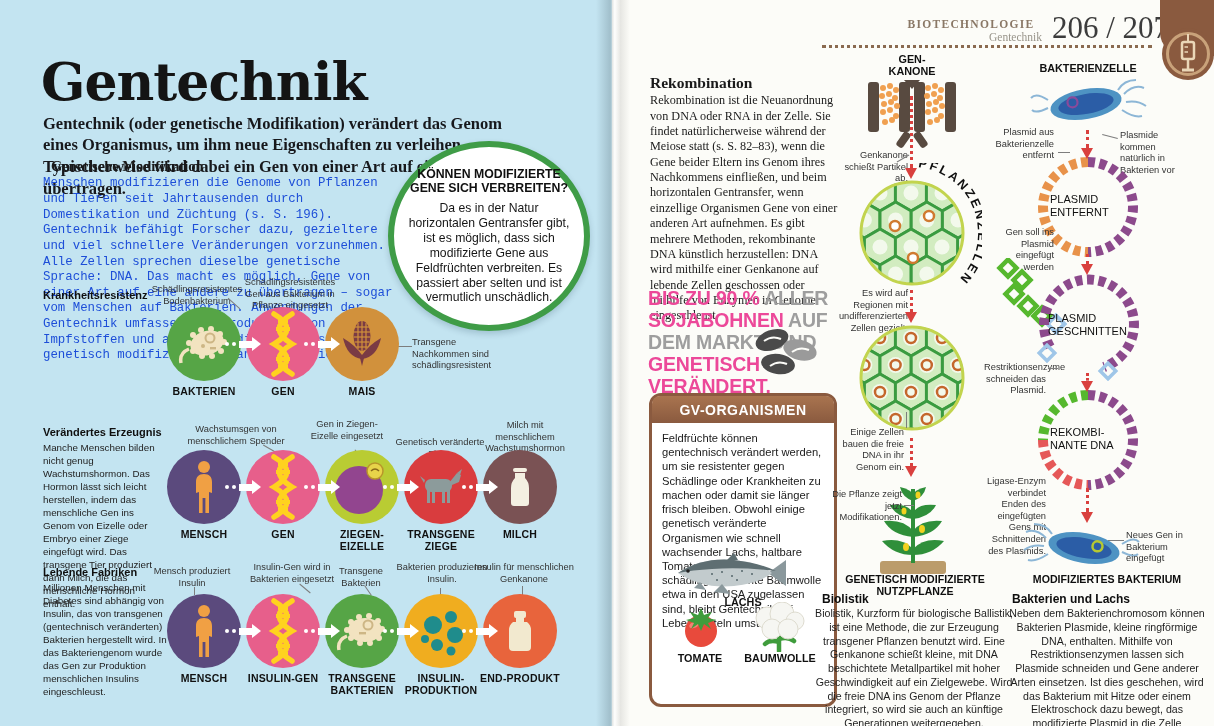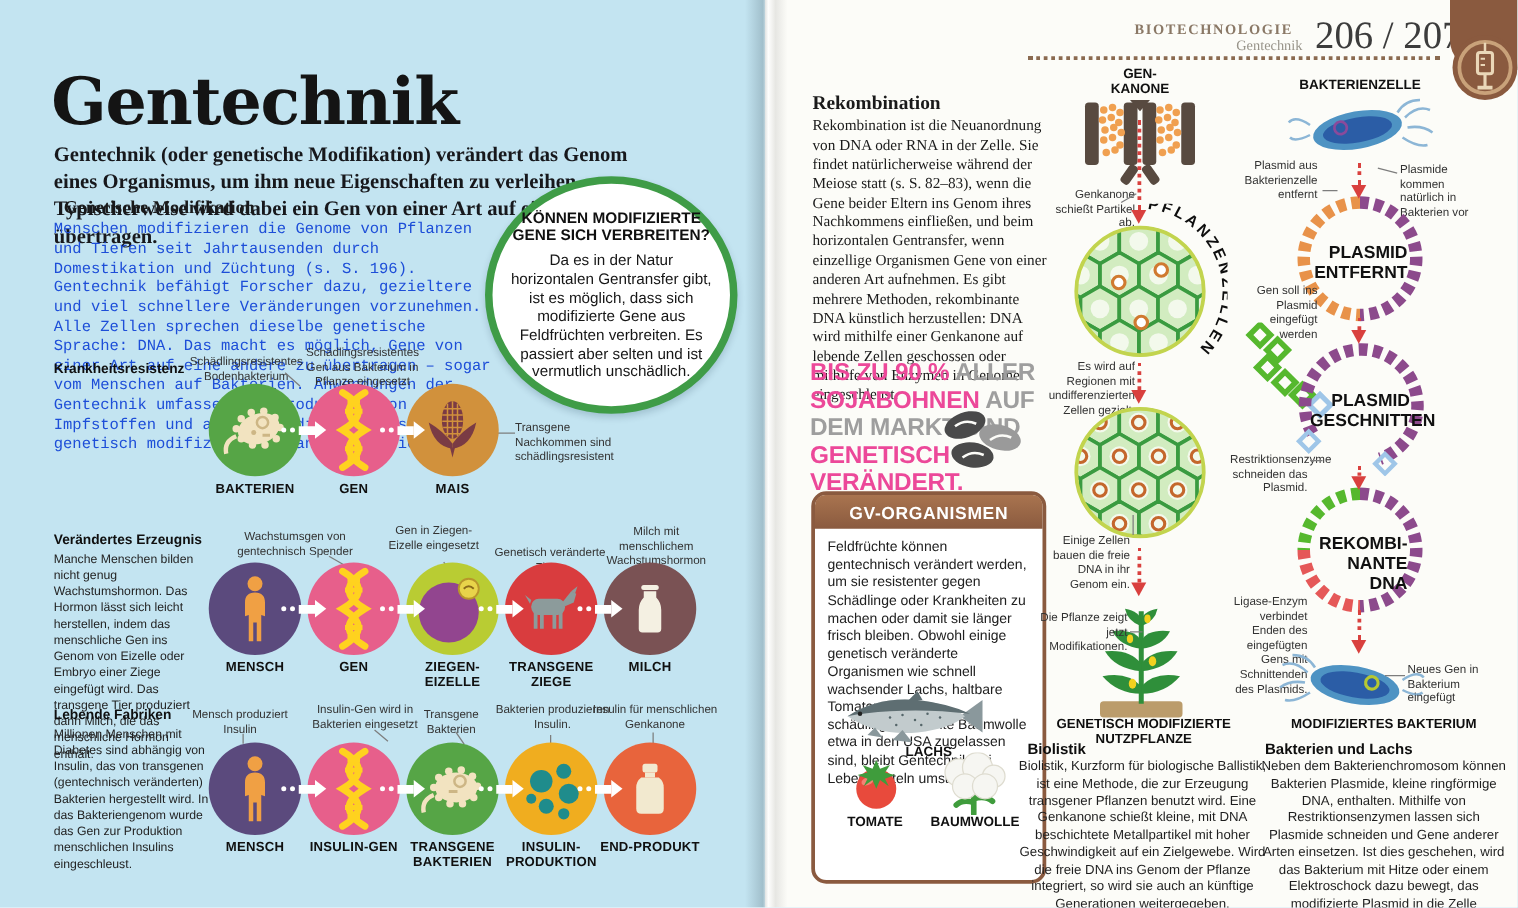--- a/index.html
+++ b/index.html
@@ -62,21 +62,21 @@
          border:3px solid #8a5a3f;border-radius:12px;box-sizing:border-box}
   .gvhdr{height:27px;background:linear-gradient(#a9744f,#8a5a3f);border-radius:8px 8px 0 0;
          display:flex;align-items:center;justify-content:center;color:#fff;font-weight:bold;
          font-size:14px;letter-spacing:.5px}
   .gvbody{padding:8px 10px 0 10px;font-size:11.2px;line-height:1.27;color:#202020}
   .gvlabel{position:absolute;text-align:center;font-weight:bold;font-size:10.8px;color:#101010}
   .dlabel{position:absolute;text-align:center;font-weight:bold;font-size:10.8px;line-height:1.12;color:#101010}
   .caption{position:absolute;text-align:center;font-weight:bold;font-size:10.6px;color:#0e0e0e}
   .subh{position:absolute;font-weight:bold;font-size:12px;color:#0e0e0e}
   .subp{position:absolute;text-align:center;font-size:10.6px;line-height:1.3;color:#1e1e1e}
-  .ringlabel{position:absolute;text-align:right;font-weight:bold;font-size:14px;line-height:1.15;color:#101010;z-index:2}
+  .ringlabel{position:absolute;text-align:left;font-weight:normal;font-size:11px;line-height:1.15;color:#101010;z-index:2}
   .corner-tab{position:absolute;left:1160px;top:0;width:54px;height:56px;background:#8a5a3f;
               border-radius:0 0 0 24px}
   .corner-circle{position:absolute;left:1162px;top:28px;width:52px;height:52px;border-radius:50%;
                  background:#8a5a3f;display:flex;align-items:center;justify-content:center}
   .corner-circle::before{content:"";position:absolute;inset:4px;border:3px solid #c9a27a;border-radius:50%}
 </style>
 </head>
 <body>
 
 <div class="page-left"></div>
@@ -166,21 +166,21 @@
 <div class="warr" style="left:304px;top:338px">
     <span class="wdot"></span>
     <span class="wdot"></span>
     <span class="wstem"></span>
   </div>
 
 <div class="rowtext" style="left:43px;top:426px">
   <h3>Verändertes Erzeugnis</h3>
   <p>Manche Menschen bilden nicht genug Wachstumshormon. Das Hormon lässt sich leicht herstellen, indem das menschliche Gen ins Genom von Eizelle oder Embryo einer Ziege eingefügt wird. Das transgene Tier produziert dann Milch, die das menschliche Hormon enthält.</p>
 </div>
-<div class="callout" style="left:180px;top:424px;width:112px;text-align:center">Wachstumsgen von gentechnisch Spender</div>
+<div class="callout" style="left:180px;top:424px;width:112px;text-align:center">Wachstumsgen von menschlichem Spender</div>
 <div class="callout" style="left:306px;top:419px;width:82px;text-align:center">Gen in Ziegen-Eizelle eingesetzt</div>
 <div class="callout" style="left:394px;top:437px;width:92px;text-align:center">Genetisch veränderte Ziege</div>
 <div class="callout" style="left:480px;top:420px;width:90px;text-align:center">Milch mit menschlichem Wachstumshormon</div>
 <div class="lead" style="left:262px;top:449px;width:18px;transform:rotate(30deg)"></div>
 <div class="lead" style="left:352px;top:455px;width:14px;transform:rotate(55deg)"></div>
 <div class="lead" style="left:437px;top:462px;width:1px;height:10px"></div>
 <div class="lead" style="left:524px;top:456px;width:1px;height:12px"></div>
 
 <div class="circ c-purple" style="left:167px;top:450px">
   <svg width="30" height="54" viewBox="0 0 30 54">

